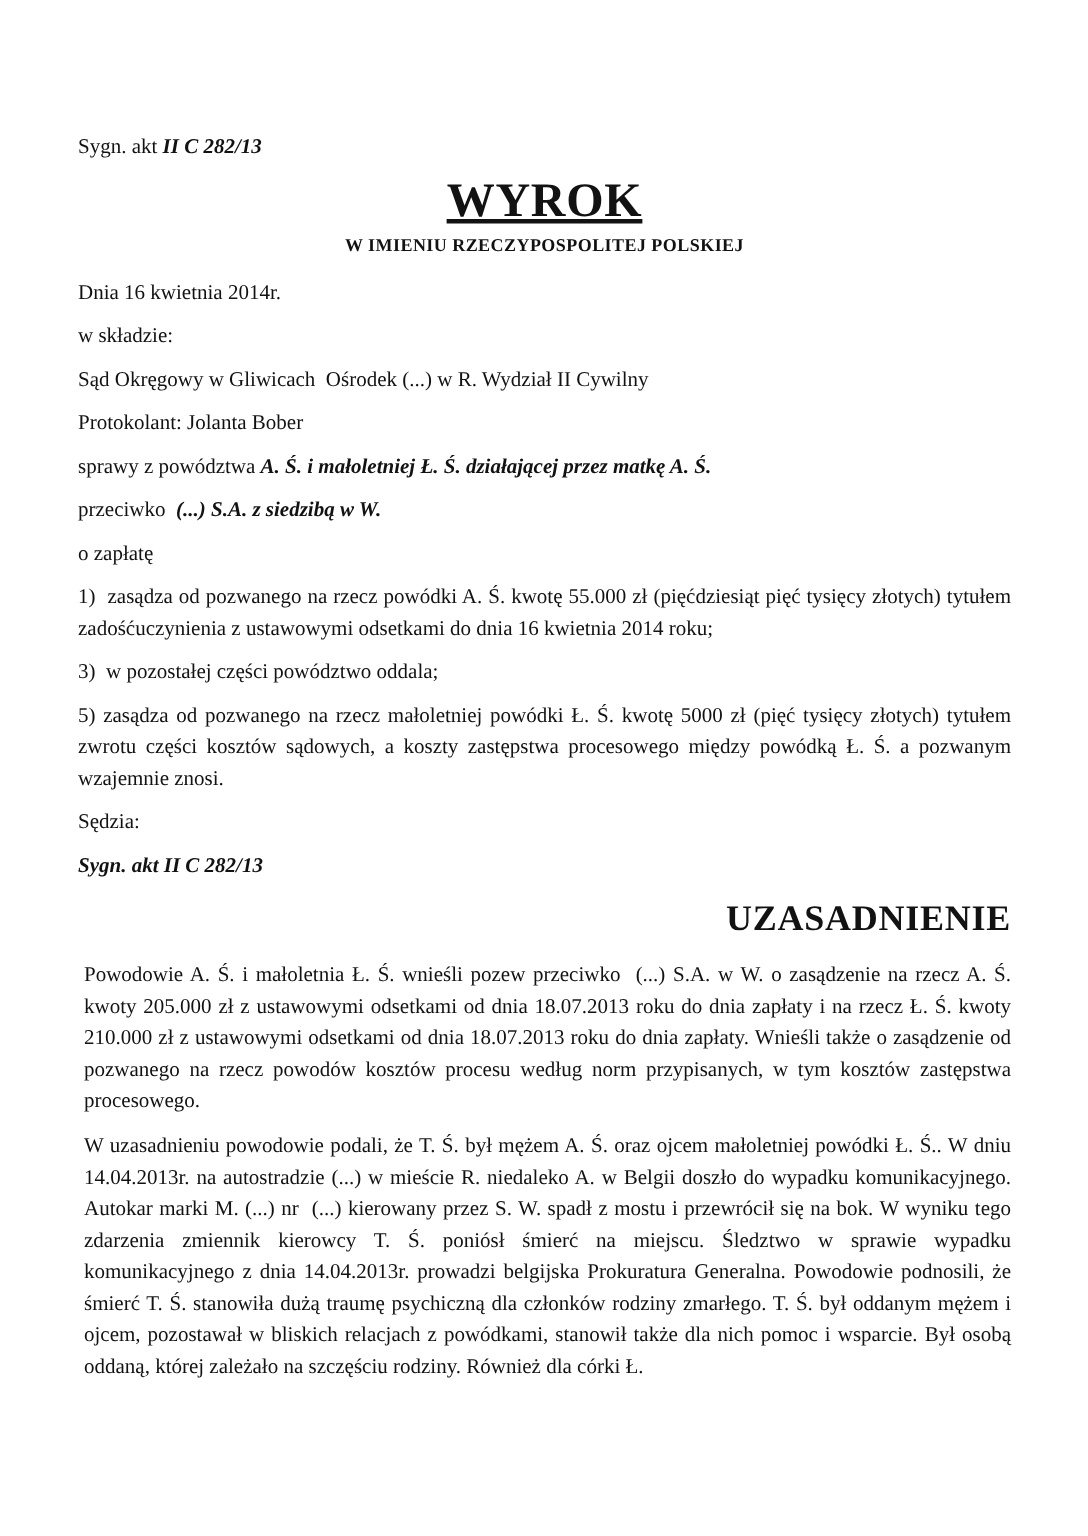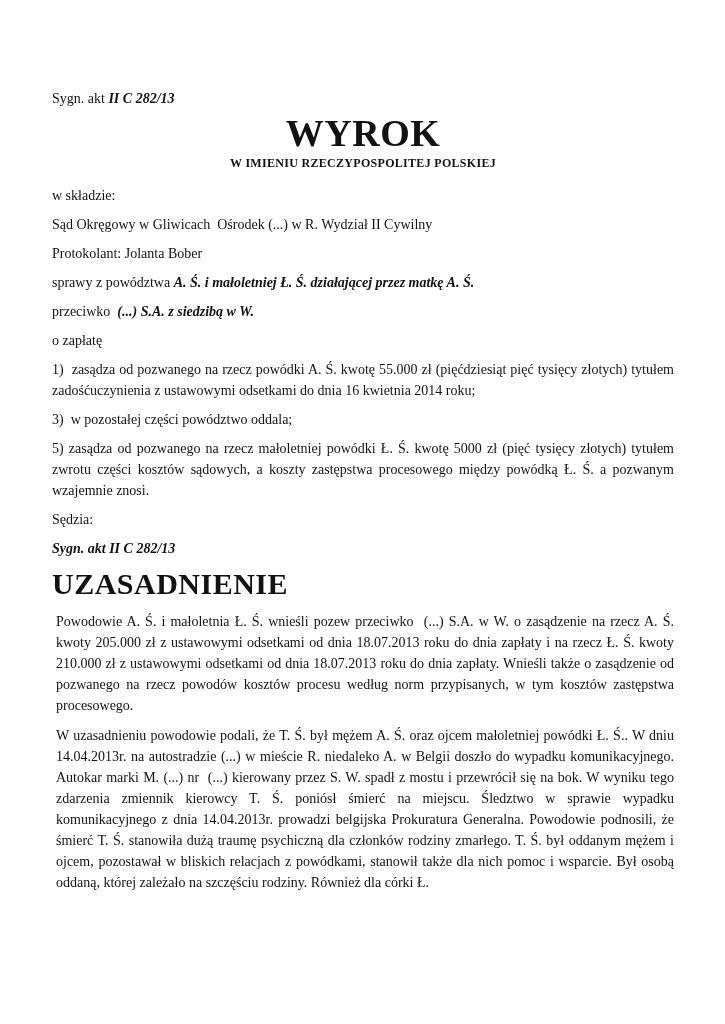--- a/index.html
+++ b/index.html
@@ -14,58 +14,60 @@
     font-size: 14px;
     line-height: 21px;
     box-sizing: border-box;
     padding: 88px 51px 30px 52px;
     overflow: hidden;
   }
   .line { margin: 0 0 8px 0; white-space: pre-wrap; }
   .bi { font-weight: 700; font-style: italic; }
   .doc-title {
     text-align: center;
-    font-size: 38px;
+    font-size: 32px;
     line-height: 32px;
     margin: 6px 0 2px 0;
     letter-spacing: 0.5px;
+    text-decoration: underline;
   }
   .doc-subtitle {
     text-align: center;
     font-size: 12px;
     line-height: 24px;
     margin: 0 0 10px 0;
     letter-spacing: 0.3px;
   }
   .ruling {
     margin: 0 0 8px 0;
     text-align: justify;
   }
   .just-title {
-    text-align: left;
-    font-size: 30px;
+    text-align: right;
+    font-size: 24px;
     line-height: 34px;
     margin: 4px 0 10px 0;
     letter-spacing: 0.5px;
   }
   .just-par {
     margin: 0 0 9px 4px;
     text-align: justify;
   }
 </style>
 </head>
 <body>
 
 <div class="page">
 
   <p class="line"><span>Sygn. akt </span><span class="bi">II C 282/13</span></p>
 
   <h1 class="doc-title">WYROK</h1>
   <h2 class="doc-subtitle">W IMIENIU RZECZYPOSPOLITEJ POLSKIEJ</h2>
 
+  <p class="line">Dnia 16 kwietnia 2014r.</p>
   <p class="line">w składzie:</p>
   <p class="line">Sąd Okręgowy w Gliwicach &nbsp;Ośrodek (...) w R. Wydział II Cywilny</p>
   <p class="line">Protokolant: Jolanta Bober</p>
 
   <p class="line"><span>sprawy z powództwa </span><span class="bi">A. Ś. i małoletniej Ł. Ś. działającej przez matkę A. Ś.</span></p>
 
   <p class="line"><span>przeciwko &nbsp;</span><span class="bi">(...) S.A. z siedzibą w W.</span></p>
 
   <p class="line">o zapłatę</p>
 

